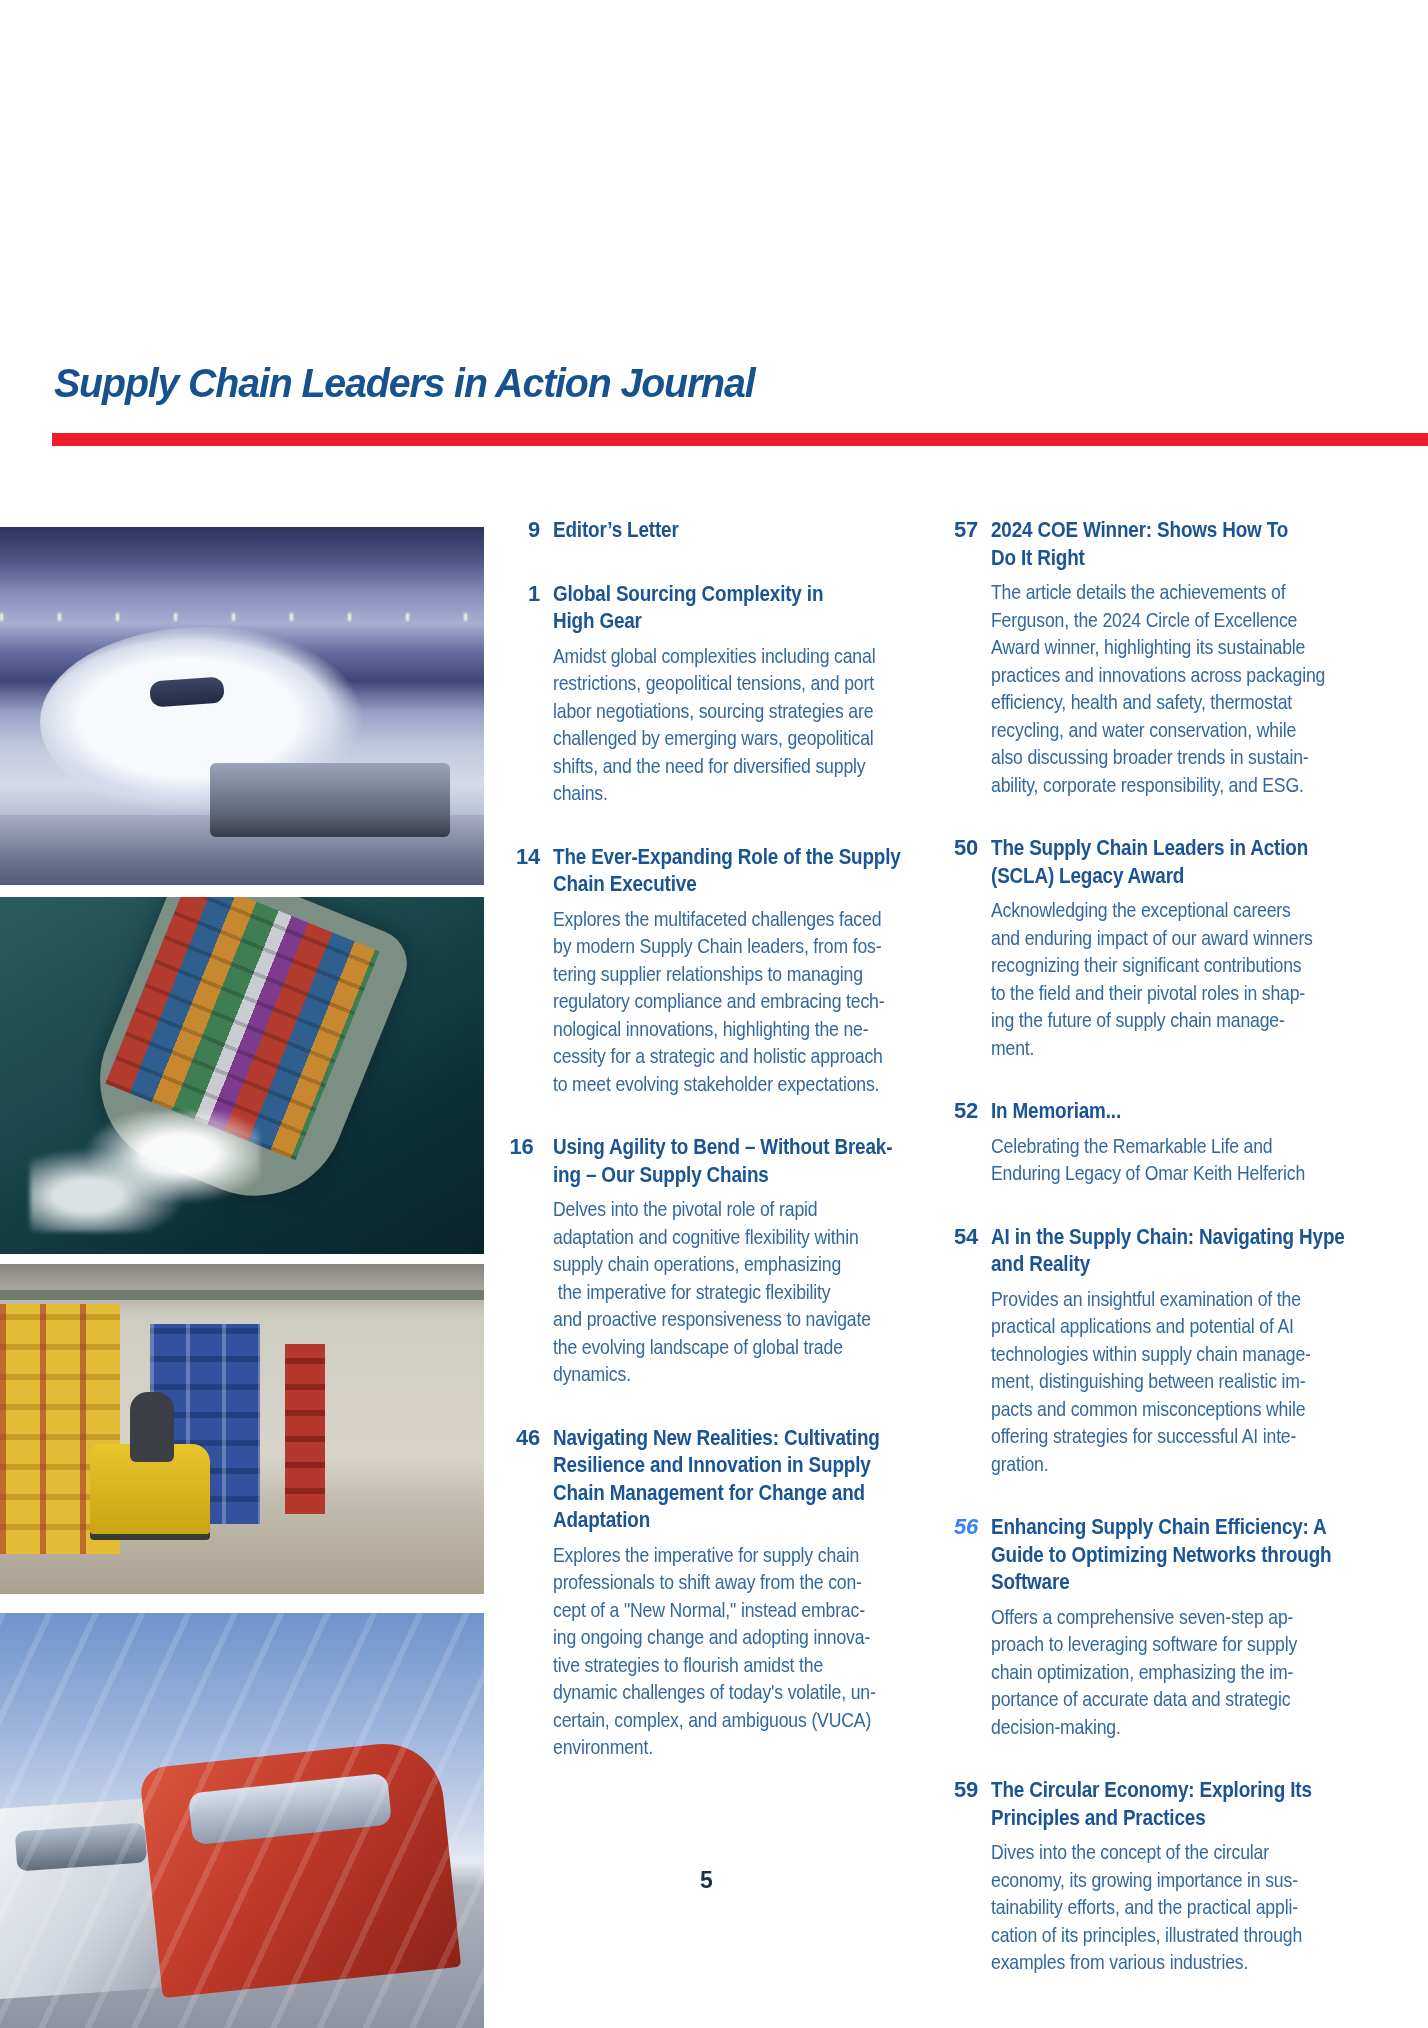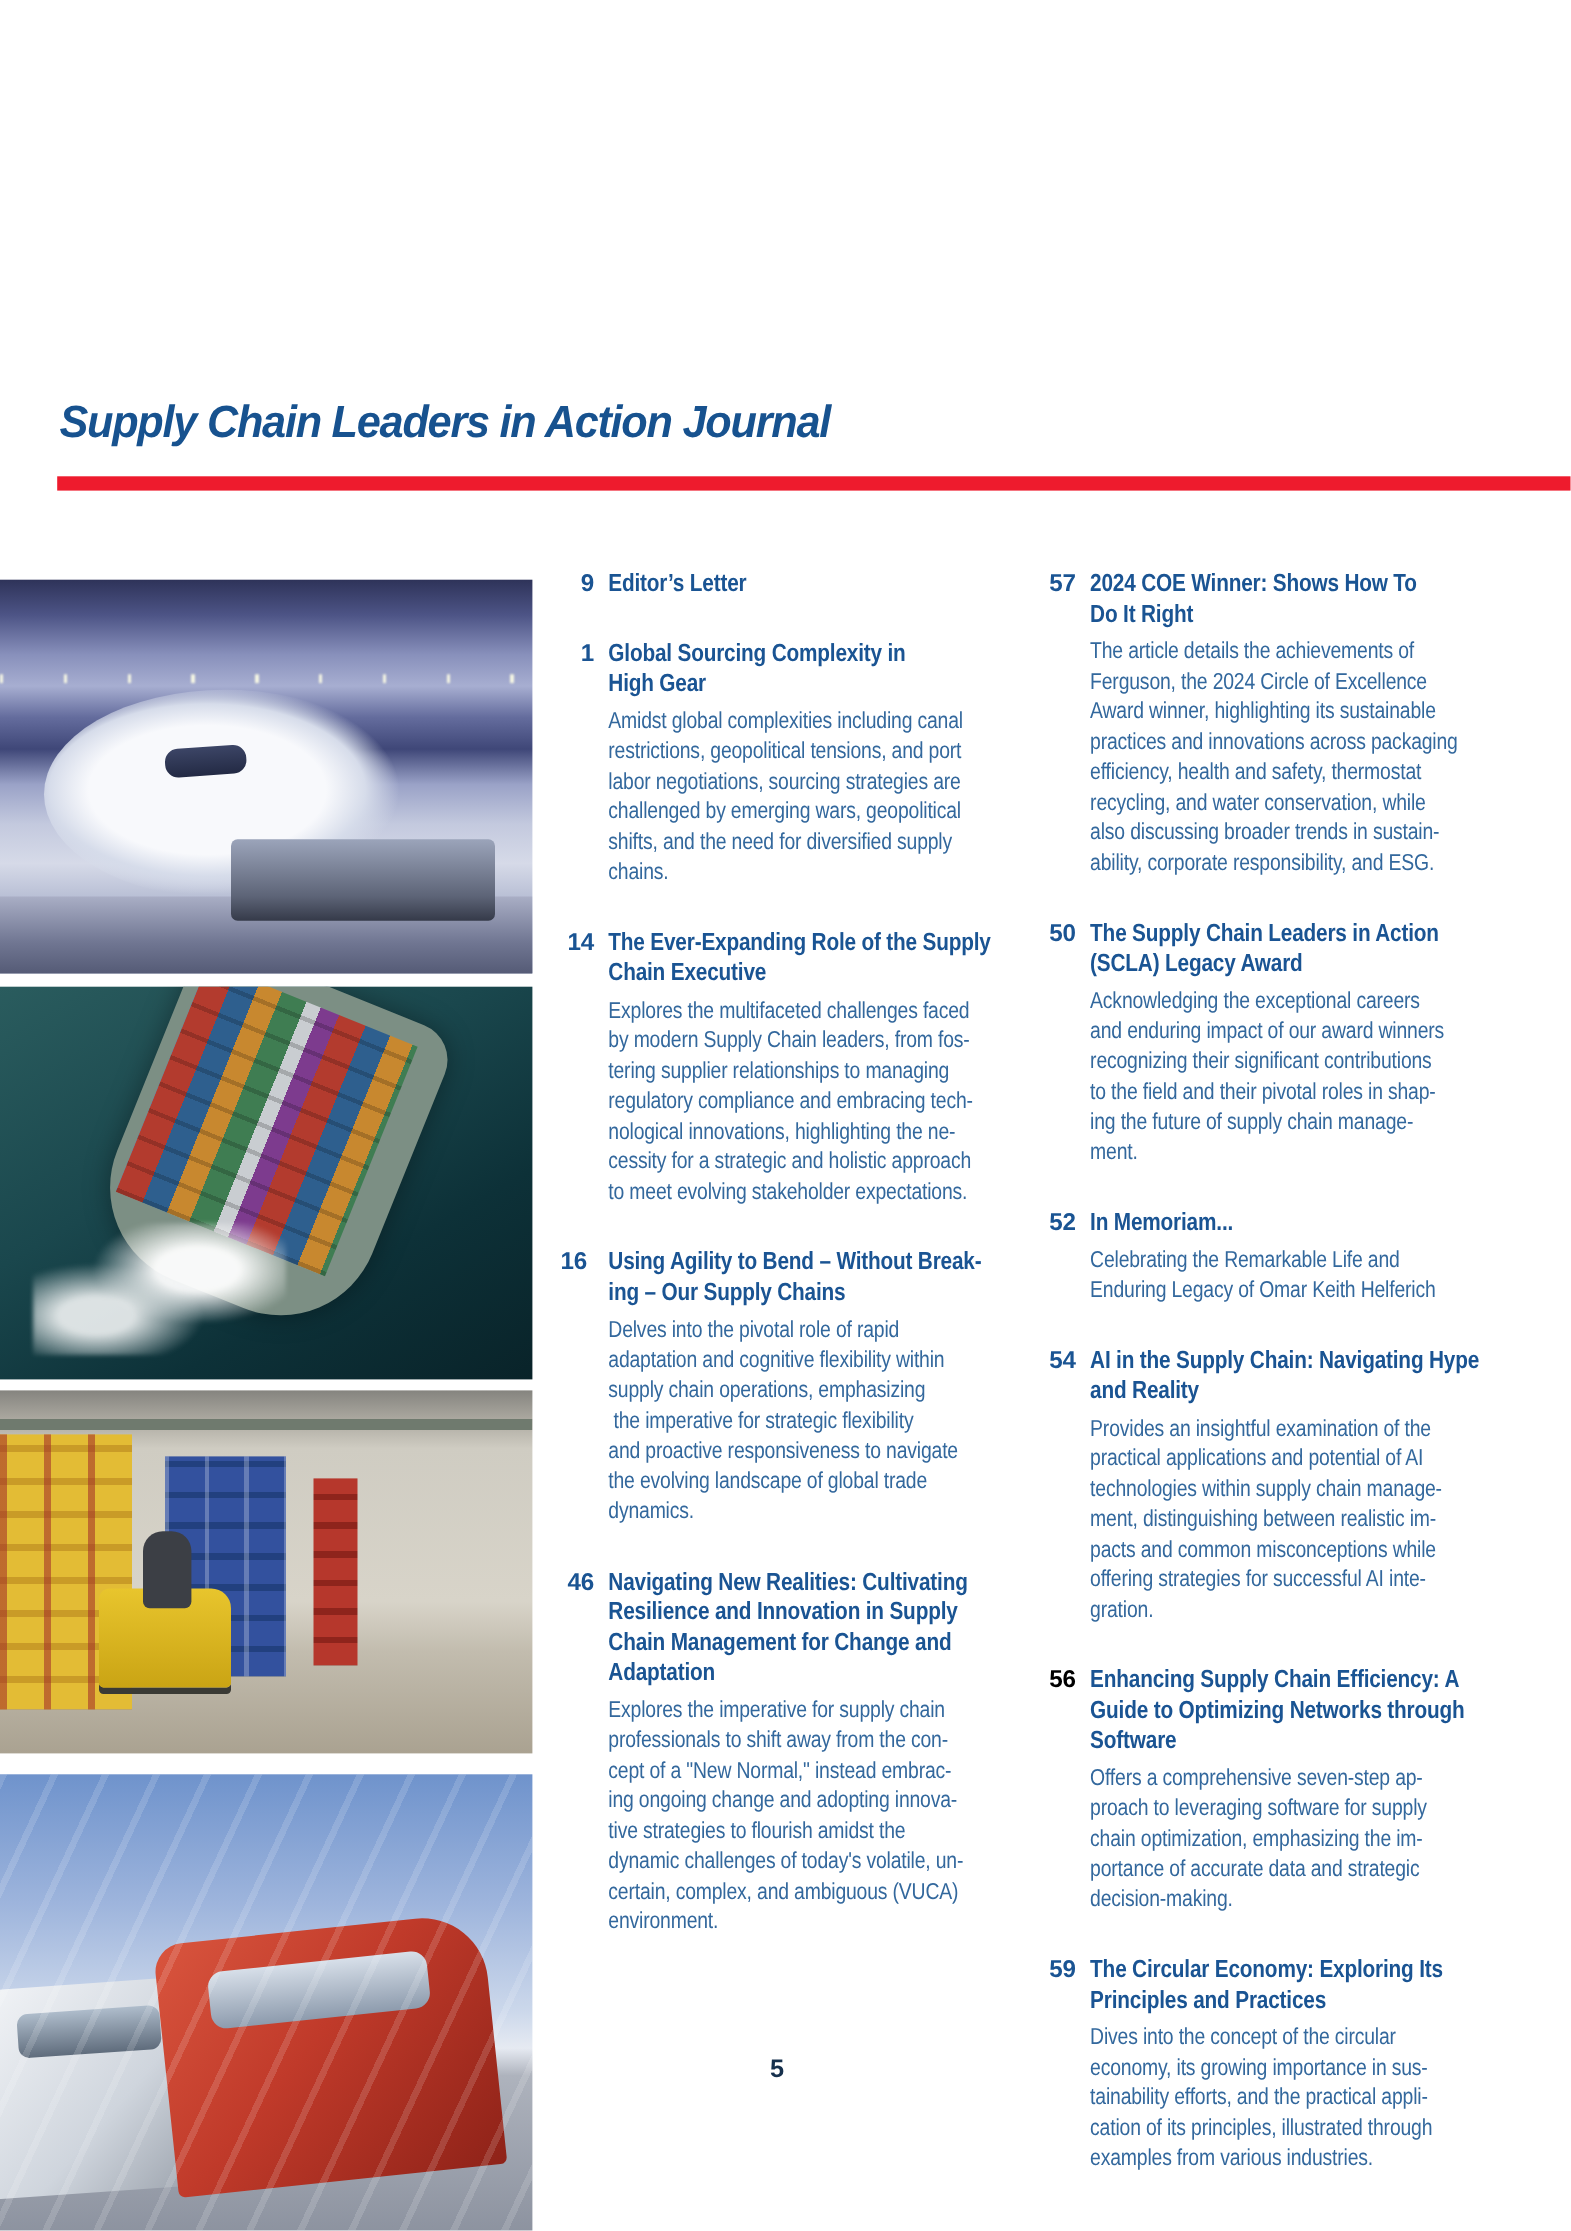--- a/index.html
+++ b/index.html
@@ -282,21 +282,21 @@
           <div class="body" style="color: rgb(51, 104, 157);">Provides an insightful examination of the
 practical applications and potential of AI
 technologies within supply chain manage-
 ment, distinguishing between realistic im-
 pacts and common misconceptions while
 offering strategies for successful AI inte-
 gration.</div>
         </div>
       </div>
       <div class="entry">
-        <div class="num" style="color: #000000;">56</div>
+        <div class="num" style="color: #3b82f6; font-style: italic;">56</div>
         <div class="txt">
           <div class="title" style="color: rgb(26, 84, 147);">Enhancing Supply Chain Efficiency: A
 Guide to Optimizing Networks through
 Software</div>
           <div class="body" style="color: rgb(51, 104, 157);">Offers a comprehensive seven-step ap-
 proach to leveraging software for supply
 chain optimization, emphasizing the im-
 portance of accurate data and strategic
 decision-making.</div>
         </div>

